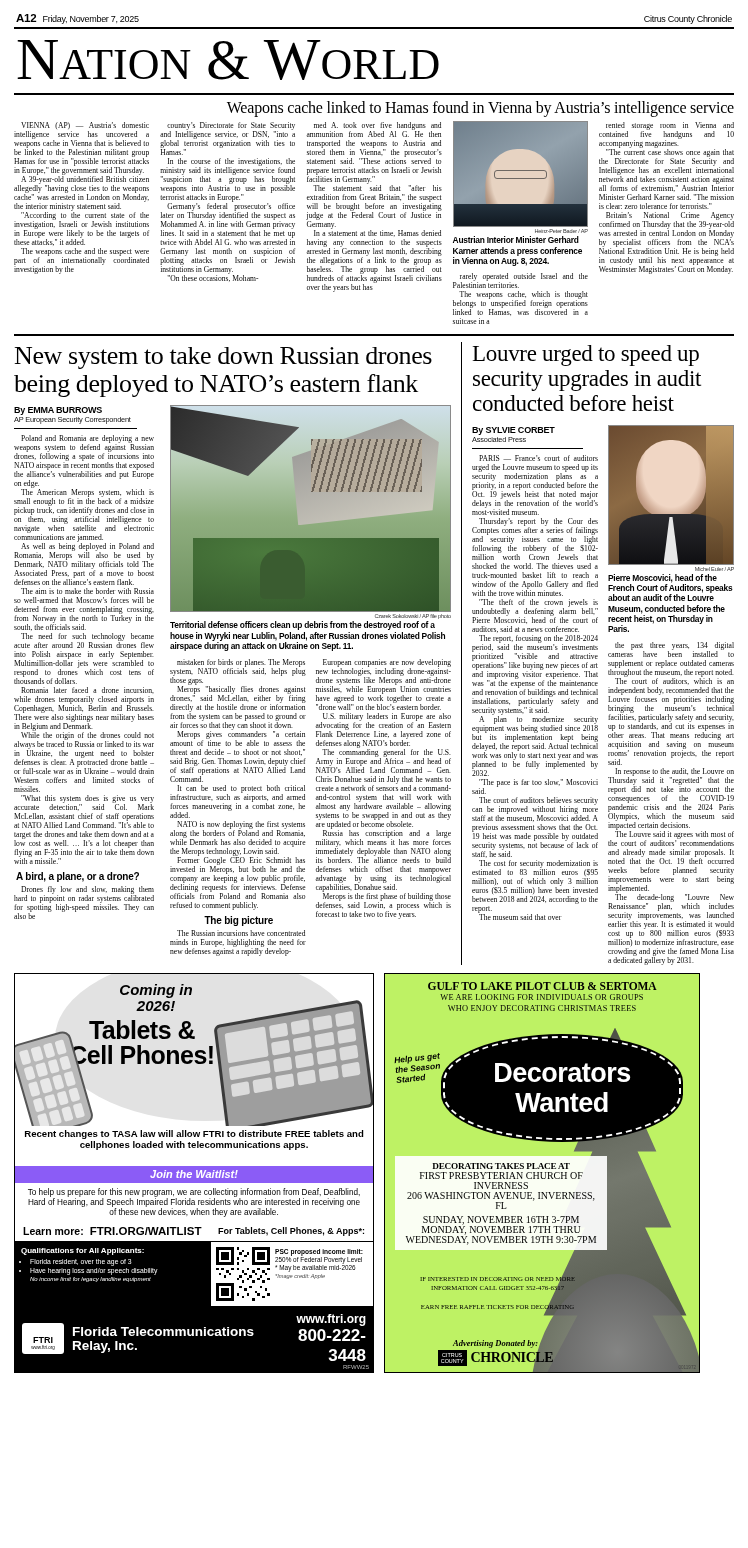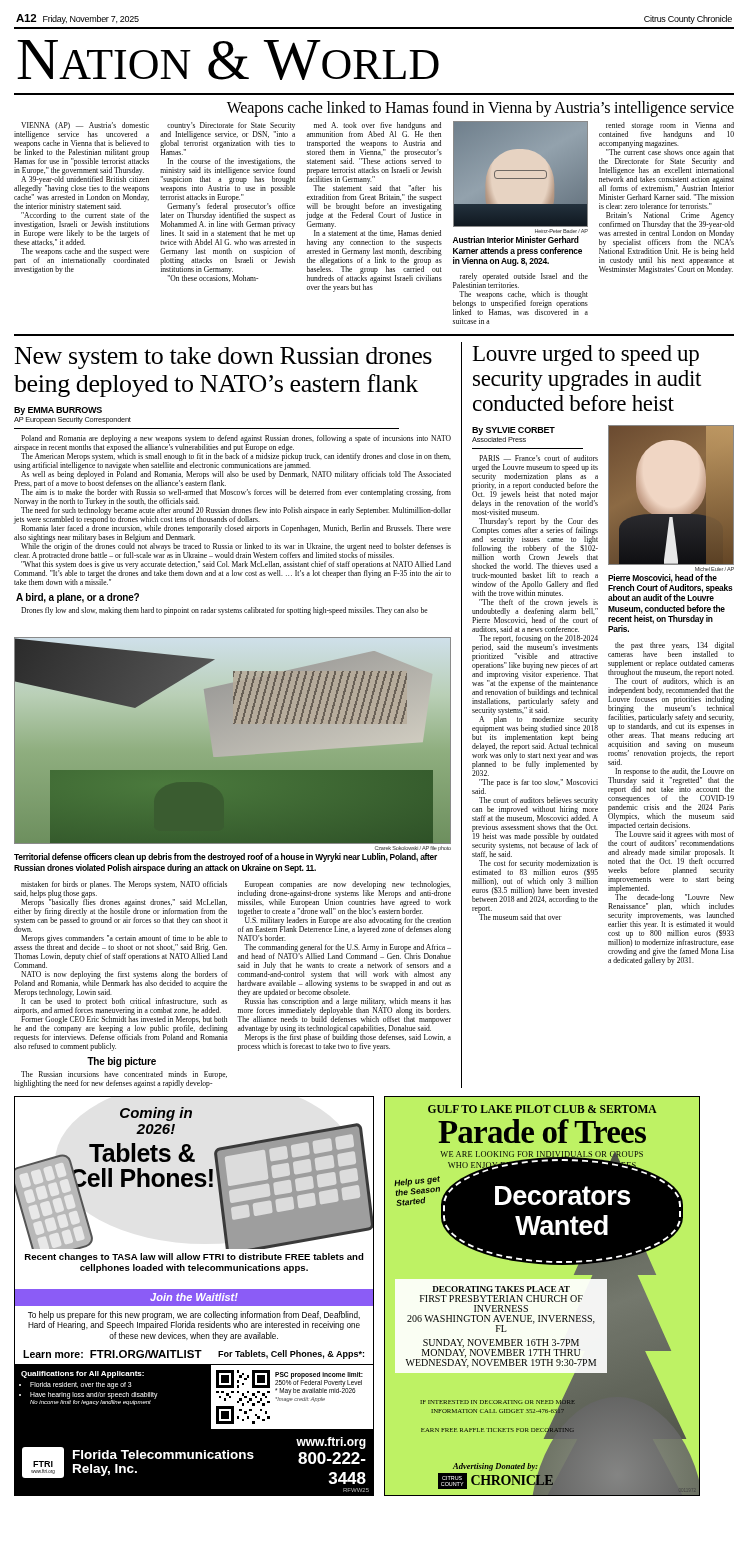--- a/index.html
+++ b/index.html
@@ -289,21 +289,21 @@
     </div>
   </div>
 
   <div class="rule-thick" style="margin-top:8px;"></div>
 
   <div class="block2">
 
     <div class="blockL">
       <div class="head2">New system to take down Russian drones being deployed to NATO’s eastern flank</div>
 
-      <div class="cols" style="gap:22px;flex-direction:column;">
+      <div class="cols" style="gap:16px;">
 
         <div class="col" style="flex:0 0 140px;">
           <div class="byline">By EMMA BURROWS</div>
           <div class="byline-sub">AP European Security Correspondent</div>
           <div class="byline-rule"></div>
           <p class="body">Poland and Romania are deploying a new weapons system to defend against Russian drones, following a spate of incursions into NATO airspace in recent months that exposed the alliance’s vulnerabilities and put Europe on edge.</p>
           <p class="body">The American Merops system, which is small enough to fit in the back of a midsize pickup truck, can identify drones and close in on them, using artificial intelligence to navigate when satellite and electronic communications are jammed.</p>
           <p class="body">As well as being deployed in Poland and Romania, Merops will also be used by Denmark, NATO military officials told The Associated Press, part of a move to boost defenses on the alliance’s eastern flank.</p>
           <p class="body">The aim is to make the border with Russia so well-armed that Moscow’s forces will be deterred from ever contemplating crossing, from Norway in the north to Turkey in the south, the officials said.</p>
           <p class="body">The need for such technology became acute after around 20 Russian drones flew into Polish airspace in early September. Multimillion-dollar jets were scrambled to respond to drones which cost tens of thousands of dollars.</p>
@@ -323,22 +323,22 @@
             <div style="position:absolute;left:32%;bottom:6%;width:16%;height:24%;background:#3a5c30;border-radius:40% 40% 10% 10%;"></div>
           </div>
           <div class="credit">Czarek Sokolowski / AP file photo</div>
           <div class="caption">Territorial defense officers clean up debris from the destroyed roof of a house in Wyryki near Lublin, Poland, after Russian drones violated Polish airspace during an attack on Ukraine on Sept. 11.</div>
 
           <div class="cols" style="gap:10px;margin-top:7px;">
             <div class="col">
               <p class="body">mistaken for birds or planes. The Merops system, NATO officials said, helps plug those gaps.</p>
               <p class="body">Merops "basically flies drones against drones," said McLellan, either by firing directly at the hostile drone or information from the system can be passed to ground or air forces so that they can shoot it down.</p>
               <p class="body">Merops gives commanders "a certain amount of time to be able to assess the threat and decide – to shoot or not shoot," said Brig. Gen. Thomas Lowin, deputy chief of staff operations at NATO Allied Land Command.</p>
+              <p class="body">It can be used to protect both critical infrastructure, such as airports, and armed forces maneuvering in a combat zone, he added.</p>
               <p class="body">NATO is now deploying the first systems along the borders of Poland and Romania, while Denmark has also decided to acquire the Merops technology, Lowin said.</p>
-              <p class="body">It can be used to protect both critical infrastructure, such as airports, and armed forces maneuvering in a combat zone, he added.</p>
               <p class="body">Former Google CEO Eric Schmidt has invested in Merops, but both he and the company are keeping a low public profile, declining requests for interviews. Defense officials from Poland and Romania also refused to comment publicly.</p>
               <div class="subhead">The big picture</div>
               <p class="body">The Russian incursions have concentrated minds in Europe, highlighting the need for new defenses against a rapidly develop-</p>
             </div>
             <div class="col">
               <p class="body">European companies are now developing new technologies, including drone-against-drone systems like Merops and anti-drone missiles, while European Union countries have agreed to work together to create a "drone wall" on the bloc’s eastern border.</p>
               <p class="body">U.S. military leaders in Europe are also advocating for the creation of an Eastern Flank Deterrence Line, a layered zone of defenses along NATO’s border.</p>
               <p class="body">The commanding general for the U.S. Army in Europe and Africa – and head of NATO’s Allied Land Command – Gen. Chris Donahue said in July that he wants to create a network of sensors and a command-and-control system that will work with almost any hardware available – allowing systems to be swapped in and out as they are updated or become obsolete.</p>
               <p class="body">Russia has conscription and a large military, which means it has more forces immediately deployable than NATO along its borders. The alliance needs to build defenses which offset that manpower advantage by using its technological capabilities, Donahue said.</p>
               <p class="body">Merops is the first phase of building those defenses, said Lowin, a process which is forecast to take two to five years.</p>
@@ -552,21 +552,20 @@
         </div>
       </div>
       <div class="rfw">RFWW25</div>
     </div>
 
     <div class="ad-parade">
       <div class="parade-tree"></div>
       <div class="parade-tree2"></div>
 
       <div class="parade-head1">GULF TO LAKE PILOT CLUB &amp; SERTOMA</div>
-      <div class="parade-head2">Parade of Trees</div>
       <div class="parade-sub">WE ARE LOOKING FOR INDIVIDUALS OR GROUPS</div>
       <div class="parade-sub">WHO ENJOY DECORATING CHRISTMAS TREES</div>
 
       <div class="helpus">Help us get the Season Started</div>
 
       <div class="decor-badge">
         <div>Decorators</div>
         <div>Wanted</div>
       </div>
 

